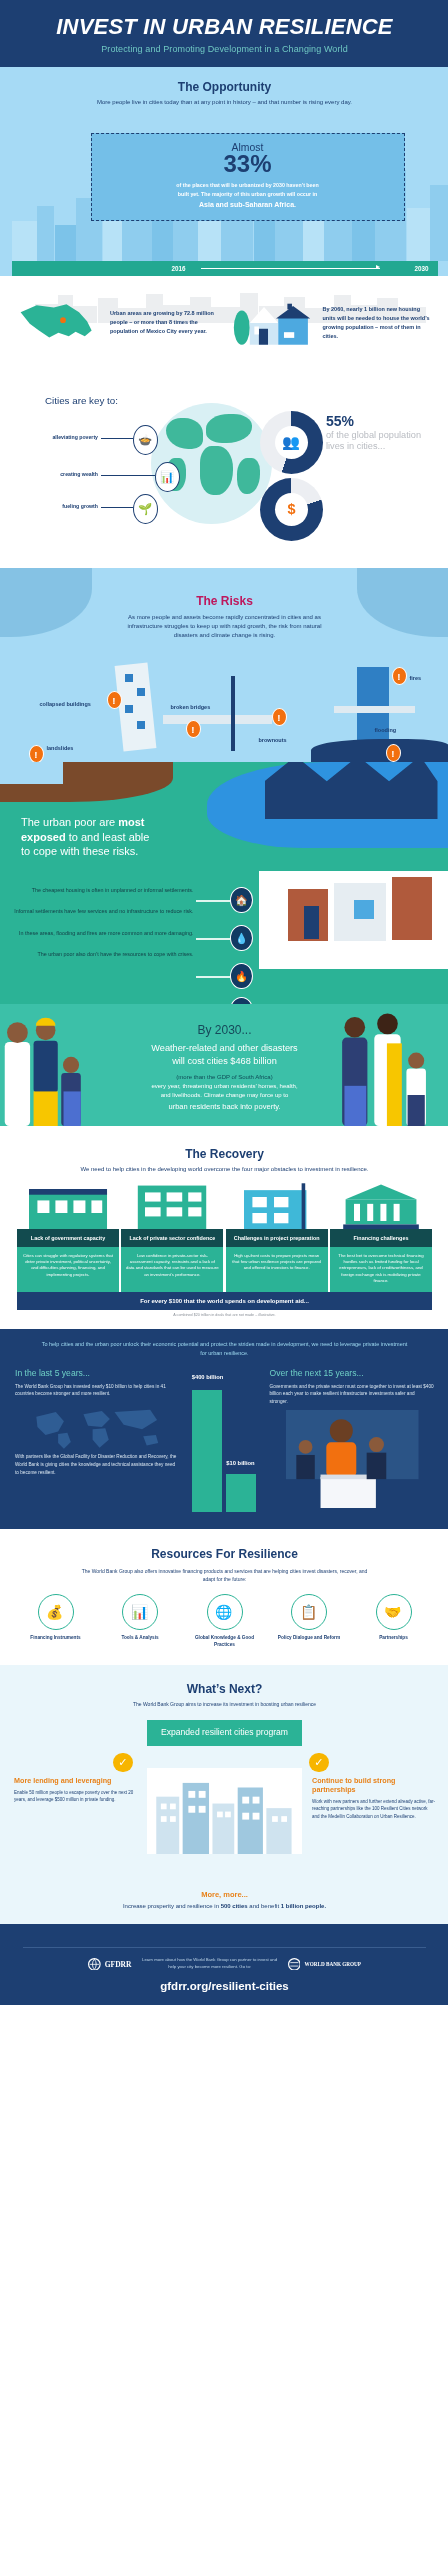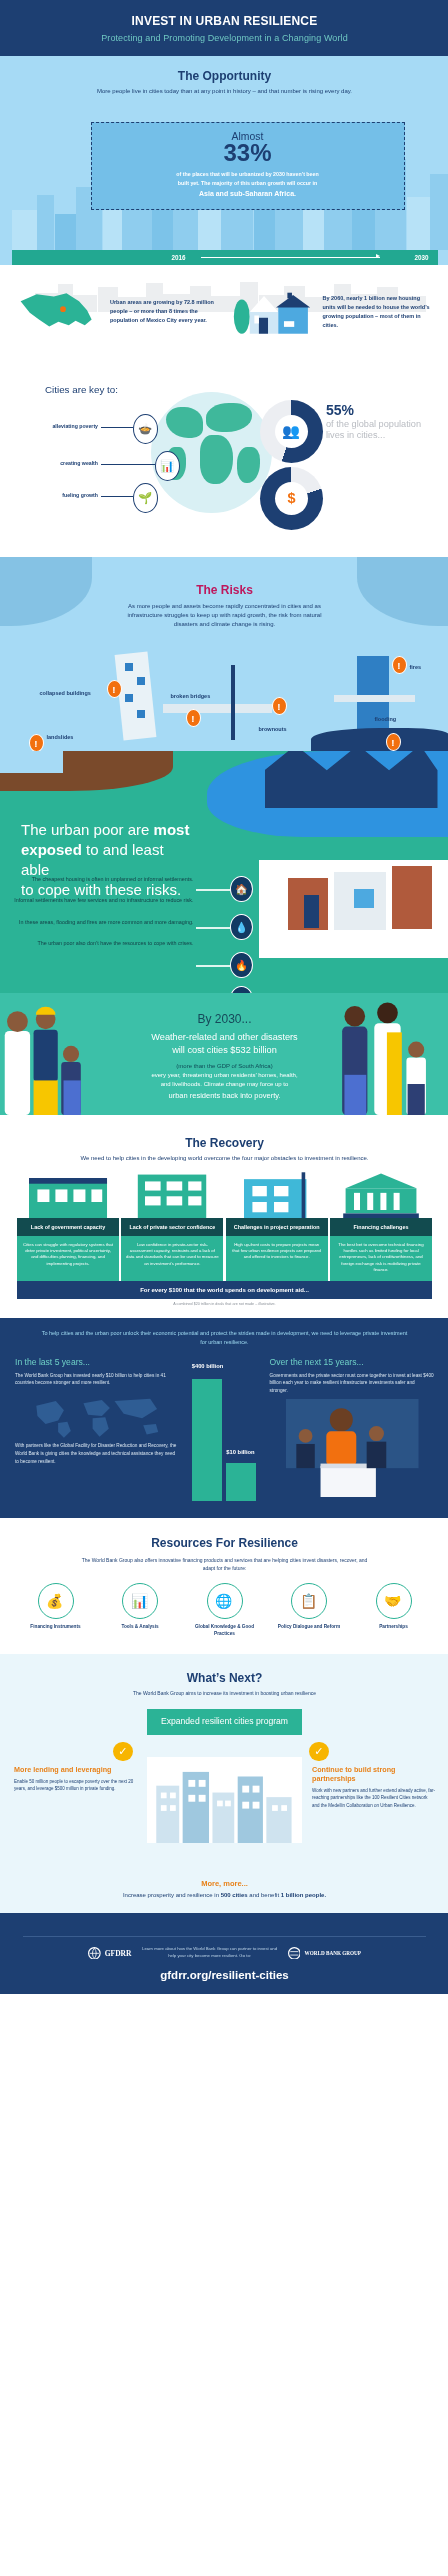--- a/index.html
+++ b/index.html
@@ -6,22 +6,22 @@
   body {
     width:449px; margin:0 auto; background:#ffffff;
     font-family:"Liberation Sans", sans-serif;
     color:#1b3a6b; -webkit-font-smoothing:antialiased;
   }
   .page { width:449px; position:relative; overflow:hidden; }
 
   
   .hero { background:#1d3f72; padding:15px 11.5px 12.7px; text-align:center; }
   .hero h1 {
-    font-size:12px; font-weight:bold; color:#ffffff;
-    letter-spacing:0.2px; line-height:1.1;
+    font-size:22px; font-weight:bold; color:#ffffff;
+    letter-spacing:0.2px; line-height:1.1;font-style:italic;
   }
   .hero h2 {
     margin-top:5.2px; font-size:9px; font-weight:normal;
     color:#6fc7c2; letter-spacing:0.1px;
   }
 
   
   .opportunity {
     background:#a6daf5; padding:12.7px 11.5px 0; position:relative;
     overflow:hidden;
@@ -117,22 +117,22 @@
     position:absolute; width:15px; height:18.4px; border-radius:50%;
     background:#f2700f; border:1.4px solid #fff;
     color:#fff; font-size:9.8px; font-weight:bold;
     display:flex; align-items:center; justify-content:center;
   }
   .rbld { position:absolute; background:#2f7fc4; }
 
   
   .poor { background:#2bb396; padding:5.8px 0 15px; position:relative; overflow:hidden; min-height:242px;}
   .poor-head {
-    position:absolute; left:21px; top:69px; width:173px;
-    color:#ffffff; font-size:15px; line-height:1.34;
+    position:absolute; left:21px; top:53px; width:173px;
+    color:#ffffff; font-size:11px; line-height:1.34;
   }
   .poor-head b { font-weight:bold; }
   .poorlist { position:absolute; left:11.5px; top:124px; width:182px; }
   .poorlist .pl {
     text-align:right; font-size:5.4px; color:#123f46;
     line-height:1.6; margin-bottom:12.7px; position:relative;
   }
   .pconn { position:absolute; height:1.7px; background:#dff6ef; }
   .pbadge {
     position:absolute; width:23px; height:26.5px; border-radius:50%;
@@ -479,21 +479,21 @@
         <rect x="92" y="86" width="26" height="144" fill="#f7c600"></rect>
         <rect x="126" y="130" width="34" height="100" rx="6" fill="#ffffff"></rect>
         <circle cx="143" cy="116" r="14" fill="#8a5a3b"></circle>
         <rect x="128" y="176" width="30" height="54" fill="#2d3f74"></rect>
       </svg>
     </div>
 
     <h3>By 2030...</h3>
     <div class="l1">
       <div>Weather-related and other disasters</div>
-      <div>will cost cities $532 billion</div>
+      <div>will cost cities $468 billion</div>
     </div>
     <div class="l2">(more than the GDP of South Africa)</div>
     <div class="l3">
       <div>every year, threatening urban residents’ homes, health,</div>
       <div>and livelihoods. Climate change may force up to</div>
     </div>
     <div class="l4">urban residents back into poverty.</div>
   </div>
 
   <div class="solution">

